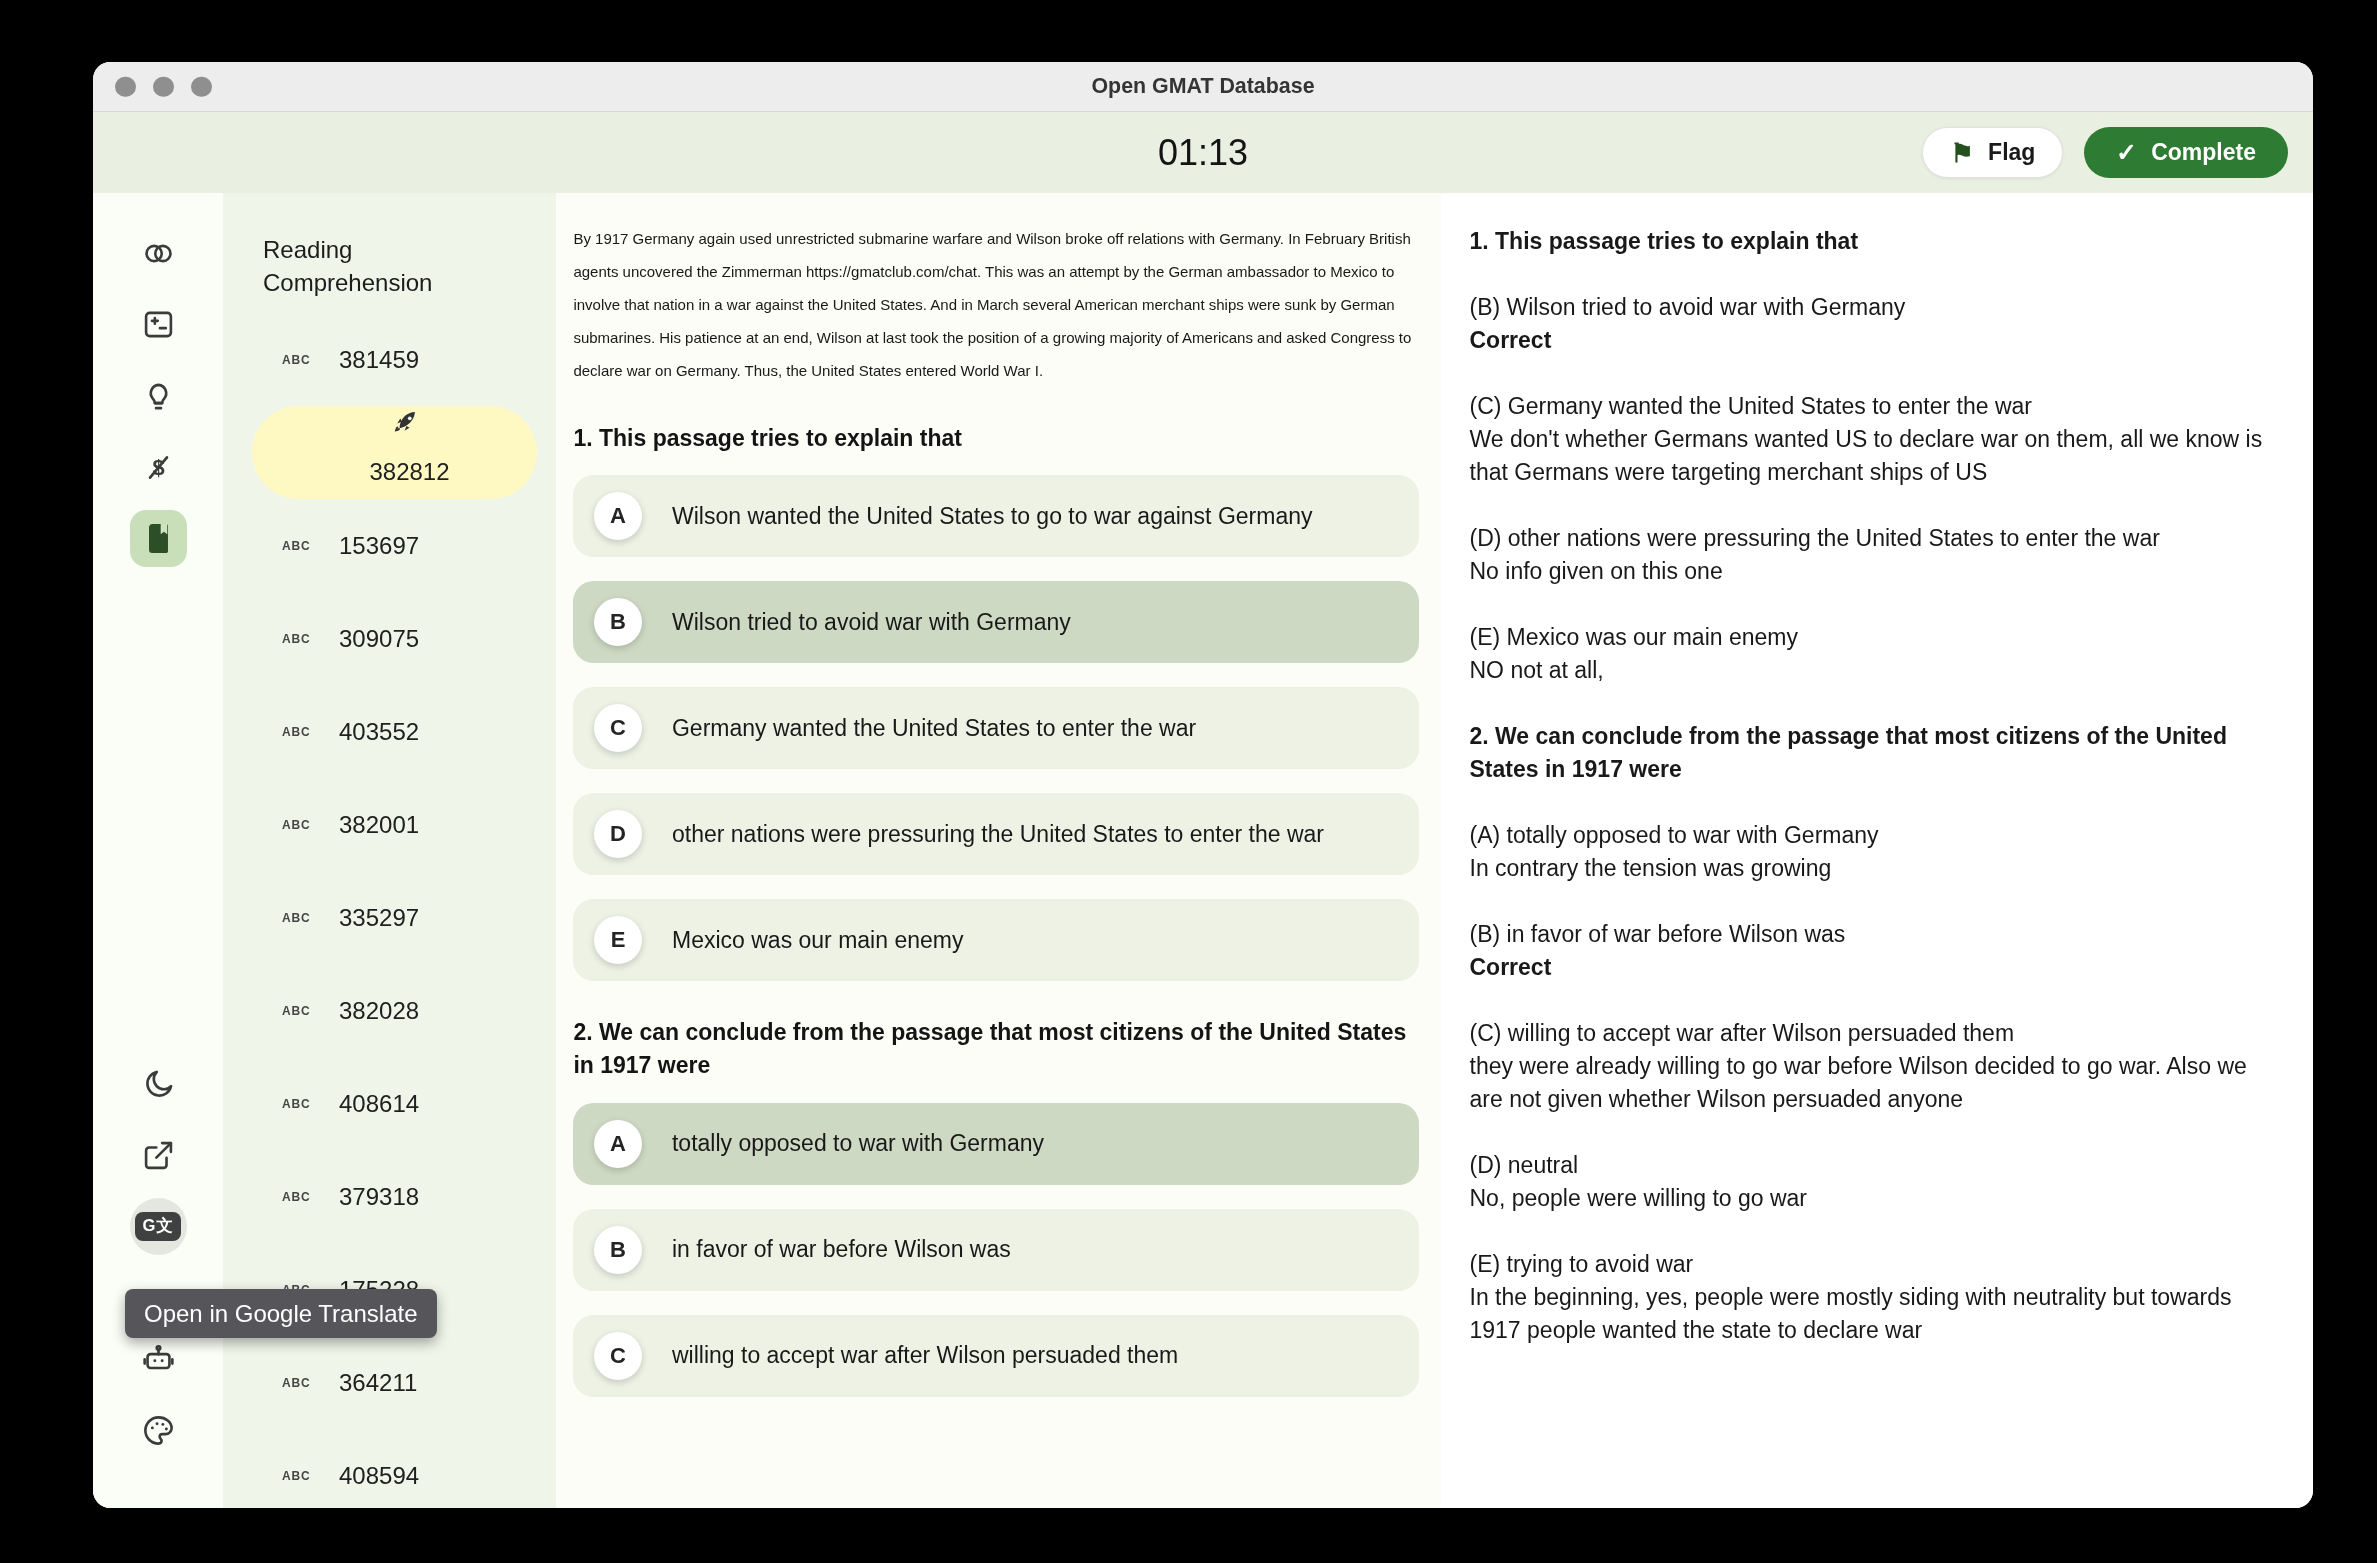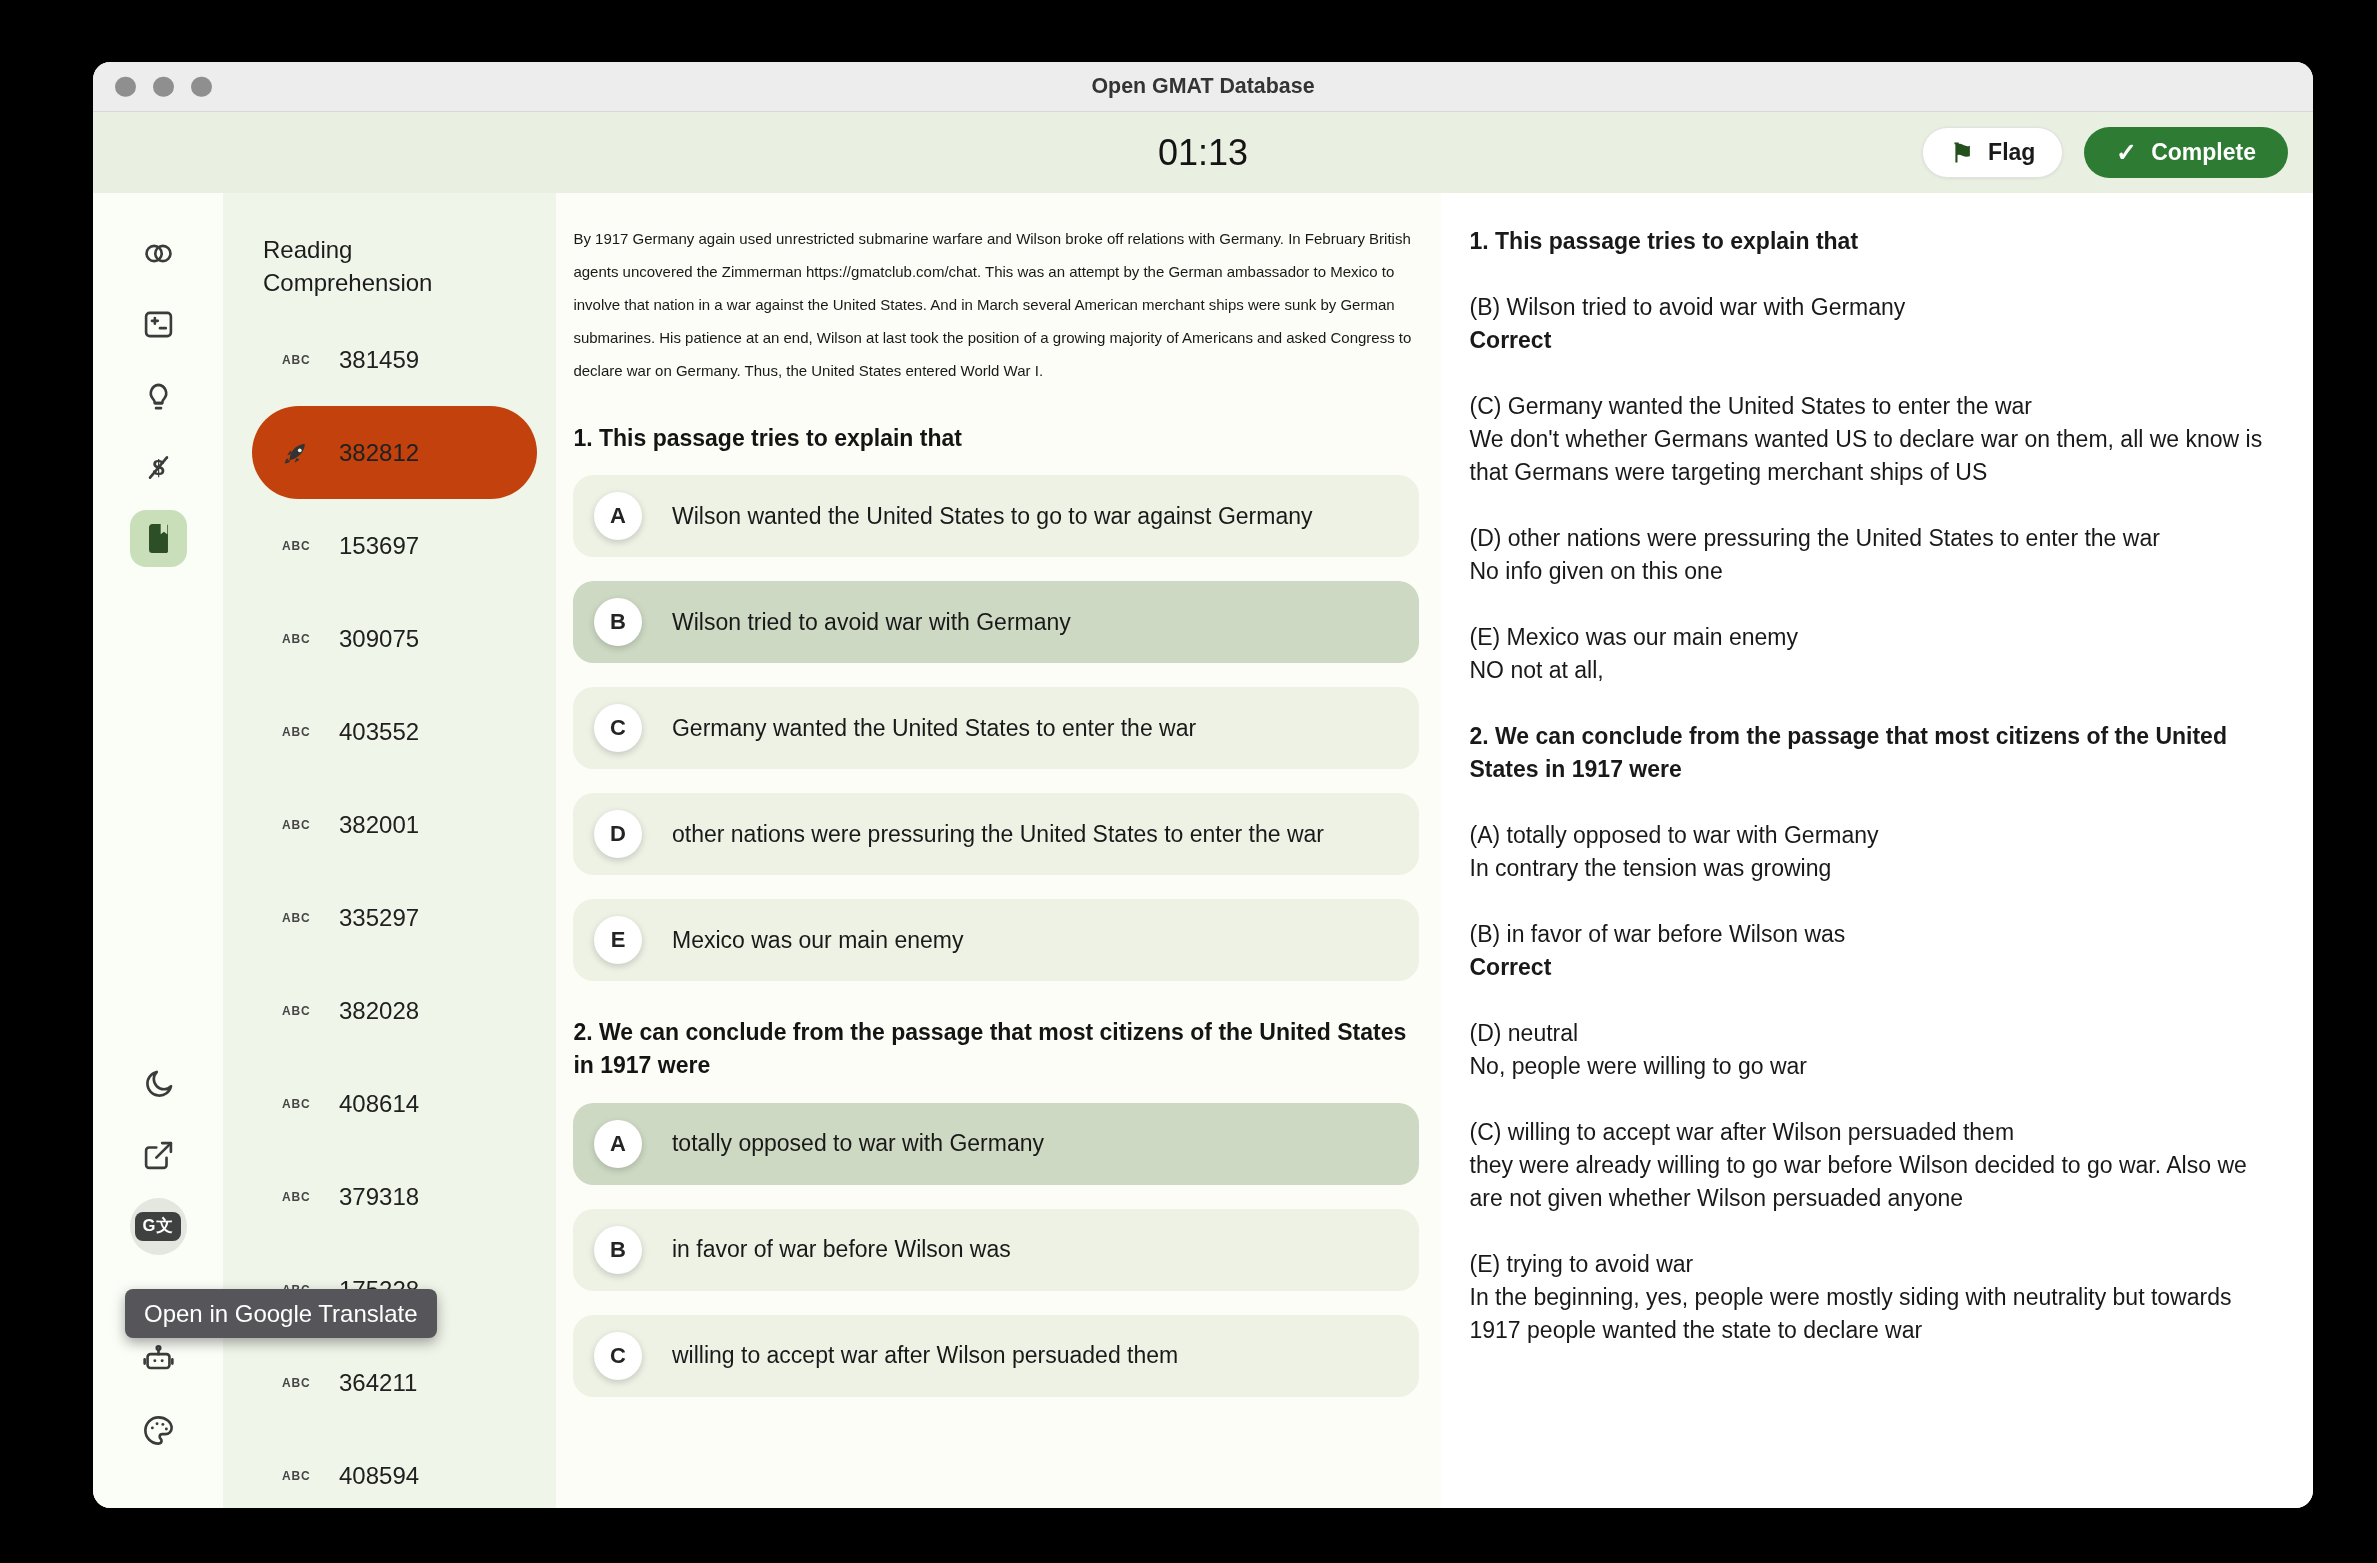--- a/index.html
+++ b/index.html
@@ -43,21 +43,21 @@
   .rail-bottom{margin-top:auto;display:flex;flex-direction:column;align-items:center;}
   .gap-before{margin-top:61px;}
   .gt-badge{background:#3f4040;color:#fff;border-radius:8px;font-size:16.6px;font-weight:700;
     padding:6.3px 7.1px;line-height:1;letter-spacing:0.8px;}
   
   .sidebar{width:333px;background:#f0f5e9;padding:40px 0 0 0;box-sizing:border-box;flex:none;overflow:hidden;}
   .sidebar-title{font-size:24px;line-height:33px;font-weight:500;color:#1c1c1c;max-width:198px;
     margin:0 0 14.3px 40px;}
   .side-item{display:flex;align-items:center;height:93px;width:285px;margin-left:29px;
     padding-left:30px;box-sizing:border-box;border-radius:47px;gap:22px;}
-  .side-item.selected{background:#c2410c;}
+  .side-item.selected{background:#fef9c3;flex-direction:column;}
   .abc{font-size:12px;font-weight:800;letter-spacing:0.8px;color:#464646;width:35px;flex:none;}
   .side-item .rocket{width:35px;flex:none;display:flex;align-items:center;}
   .side-num{font-size:24px;color:#202020;}
   
   .main{width:885px;background:#fcfdf6;padding:28.5px 22px 0 17.4px;box-sizing:border-box;flex:none;overflow:hidden;}
   .passage{font-size:15px;line-height:33px;color:#191919;margin:0;}
   .passage a{color:inherit;text-decoration:none;}
   .q-title{font-size:23px;line-height:33px;font-weight:700;color:#141414;margin:35px 0 0 0;}
   .option{margin-top:24px;height:82px;border-radius:20.6px;background:#edf2e5;
     display:flex;align-items:center;padding:0 24px 0 20.6px;box-sizing:border-box;gap:30px;}
@@ -312,28 +312,28 @@
 
       <div class="exp-block">
         <div>(A) totally opposed to war with Germany</div>
         <div class="exp-note">In contrary the tension was growing</div>
       </div>
       <div class="exp-block">
         <div>(B) in favor of war before Wilson was</div>
         <div class="exp-note bold">Correct</div>
       </div>
       <div class="exp-block">
+        <div>(C) willing to accept war after Wilson persuaded them</div>
+        <div class="exp-note">they were already willing to go war before Wilson decided to go war. Also we are not given whether Wilson persuaded anyone</div>
+      </div>
+      <div class="exp-block">
         <div>(D) neutral</div>
         <div class="exp-note">No, people were willing to go war</div>
       </div>
       <div class="exp-block">
-        <div>(C) willing to accept war after Wilson persuaded them</div>
-        <div class="exp-note">they were already willing to go war before Wilson decided to go war. Also we are not given whether Wilson persuaded anyone</div>
-      </div>
-      <div class="exp-block">
         <div>(E) trying to avoid war</div>
         <div class="exp-note">In the beginning, yes, people were mostly siding with neutrality but towards 1917 people wanted the state to declare war</div>
       </div>
     </div>
 
   </div>
 
   <div class="tooltip">Open in Google Translate</div>
 
 </div>

